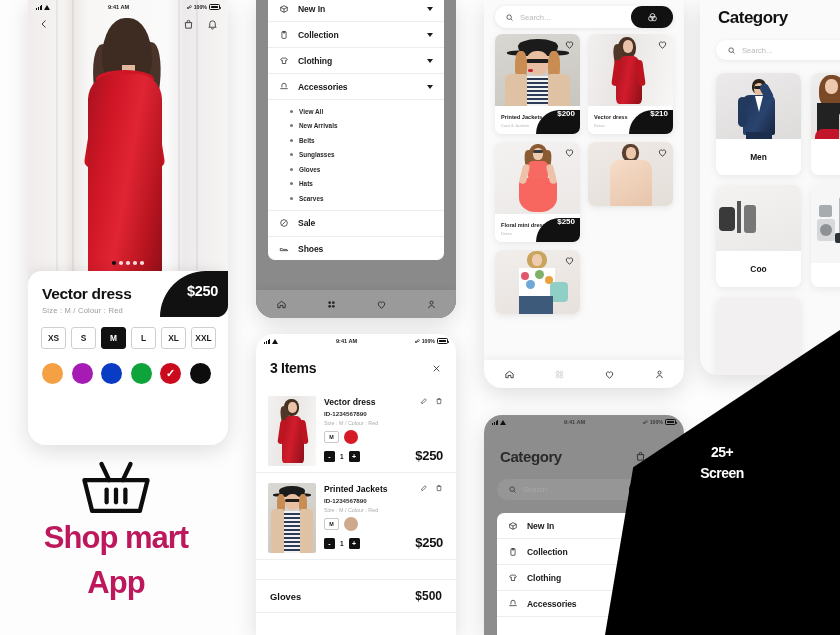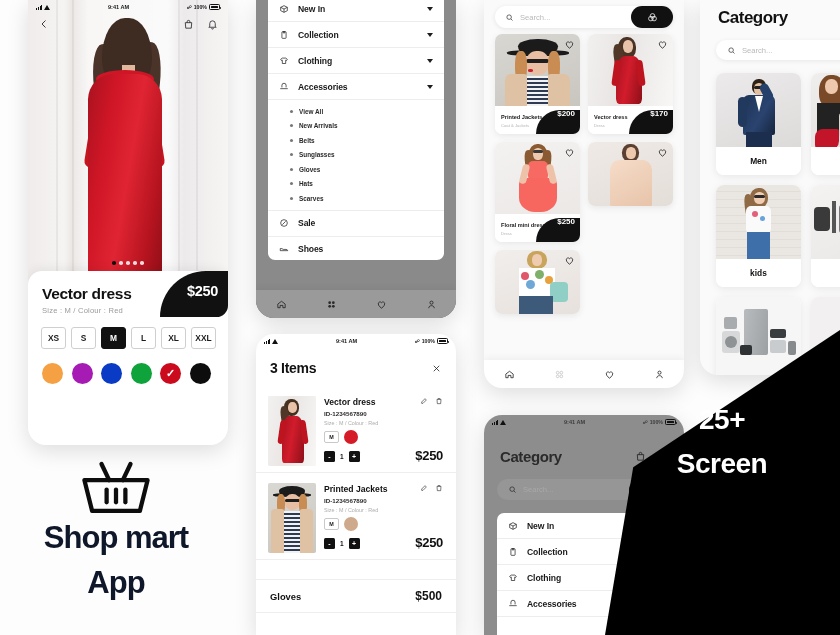--- a/index.html
+++ b/index.html
@@ -146,45 +146,45 @@
 
   
   #screen5 { left: 700px; top: 0px; width: 168px; height: 375px; border-radius: 0 0 0 18px; background:#fafafa; }
   .cat-title { position:absolute; left:18px; top:8px; font-size:17px; font-weight:bold; color:#111; letter-spacing:-.5px; }
   .cat-search { position:absolute; left:16px; top:40px; width:150px; height:20px; background:#fff; border-radius:40px;
                 box-shadow:0 1px 5px rgba(0,0,0,.08); display:flex; align-items:center; padding-left:11px; }
   .cat-grid { position:absolute; left:16px; top:73px; display:flex; flex-wrap:wrap; gap:10px; width:180px; }
   .cat-tile { width:85px; height:102px; background:#fff; border-radius:8px; overflow:hidden; position:relative;
               box-shadow:0 2px 8px rgba(0,0,0,.08); }
   .ct-img { position:absolute; left:0; top:0; width:85px; height:78px; }
-  .ct-lbl { position:absolute; left:0; bottom:0; width:85px; height:28px; background:#fff;
+  .ct-lbl { position:absolute; left:0; bottom:0; width:85px; height:36px; background:#fff;
             display:flex; align-items:center; justify-content:center; font-size:8.4px; font-weight:bold; color:#111; }
 
   
   #screen6 { left: 484px; top: 415px; width: 200px; height: 220px; border-radius: 18px 18px 0 0; background:#8d8d8d; }
   .s6-title { position:absolute; left:16px; top:33px; font-size:15px; font-weight:bold; color:#2b2b2b; letter-spacing:-.4px; }
   .s6-icons { position:absolute; right:14px; top:36px; display:flex; gap:13px; }
   .s6-search { position:absolute; left:13px; top:64px; width:174px; height:21px; background:#969696;
                border-radius:40px; display:flex; align-items:center; padding-left:11px; }
   .s6-modal { position:absolute; left:13px; top:98px; width:174px; height:122px; background:#fff; border-radius:7px 7px 0 0; overflow:hidden; }
   .mo-head { height:31px; display:flex; align-items:center; justify-content:center; position:relative;
              font-size:10px; font-weight:bold; color:#111; border-bottom:1px solid #ededed; }
   .mo-close { position:absolute; right:11px; top:9px; }
 
   
   #brand { position:absolute; left:0px; top:452px; width:232px; height:183px;
            display:flex; flex-direction:column; align-items:center; justify-content:flex-start; padding-top:6px; }
   .basket { width:78px; height:58px; position:relative; }
-  .brand-txt { font-size:31px; font-weight:bold; color:#0f172a; letter-spacing:-1px; line-height:1.45; text-align:center; }
+  .brand-txt { font-size:31px; font-weight:bold; color:#be185d; letter-spacing:-1px; line-height:1.45; text-align:center; }
 
   
   #diag { position:absolute; right:0; bottom:0; width:235px; height:305px; background:#000;
           clip-path: polygon(100% 0%, 100% 100%, 0% 100%, 12% 45%); }
   #diag-txt { position:absolute; right:18px; bottom:150px; width:200px; text-align:center;
-              color:#fff; font-size:28px; font-weight:bold; letter-spacing:-.5px; line-height:1.55; }
+              color:#fff; font-size:14px; font-weight:bold; letter-spacing:-.5px; line-height:1.55; }
   #xd { position:absolute; left:713px; top:462px; width:56px; height:66px; background:#2e0016;
         border:3.5px solid #ff2bc2; display:flex; align-items:center; justify-content:center;
         color:#ff3ccd; font-size:30px; font-weight:bold; letter-spacing:-1px; }
 </style>
 </head>
 <body>
 
 <div id="stage">
 
   <div class="phone" id="screen1">
@@ -426,21 +426,21 @@
             <div style="position:absolute;left:35px;top:6px;width:10px;height:13px;background:#e8c3a9;border-radius:46%"></div>
             <div style="position:absolute;left:26px;top:10px;width:10px;height:28px;background:#513728;border-radius:40%;transform:rotate(-8deg)"></div>
             <div style="position:absolute;left:28px;top:22px;width:26px;height:48px;background:linear-gradient(100deg,#a8121f,#d21c2c 45%,#8d0f18);border-radius:36% 36% 12% 12%"></div>
             <div style="position:absolute;left:25px;top:26px;width:7px;height:26px;background:#bd1420;border-radius:5px;transform:rotate(8deg)"></div>
             <div style="position:absolute;left:49px;top:26px;width:7px;height:26px;background:#bd1420;border-radius:5px;transform:rotate(-8deg)"></div>
           </div>
         </div>
         <div class="pc-foot"></div>
         <div class="pc-name">Vector dress</div>
         <div class="pc-cat">Dress</div>
-        <div class="pc-price">$170</div>
+        <div class="pc-price">$210</div>
         <svg class="heart icn" width="11" height="11" viewBox="0 0 24 24" stroke="#2e2e2e" stroke-width="2">
             <path d="M12 20s-7-4.6-7-9.5A3.9 3.9 0 0 1 12 8a3.9 3.9 0 0 1 7 2.5C19 15.4 12 20 12 20z"></path>
           </svg>
       </div>
 
 
       <div class="pcard">
         <div class="pc-img">
           <div class="ph">
               <div class="ph-bg" style="background:linear-gradient(160deg,#f4f2f1,#ebe8e6)"></div>
@@ -655,36 +655,20 @@
             <div style="position:absolute;left:8px;top:2px;width:26px;height:34px;background:#7a4a28;border-radius:44%"></div>
             <div style="position:absolute;left:14px;top:6px;width:13px;height:15px;background:#eec8ac;border-radius:46%"></div>
             <div style="position:absolute;left:6px;top:30px;width:34px;height:30px;background:#222"></div>
             <div style="position:absolute;left:4px;top:56px;width:24px;height:22px;background:#c3152a;border-radius:8px 2px 10px 6px"></div>
             <div style="position:absolute;left:28px;top:40px;width:14px;height:24px;background:#d8d5d2;border-radius:3px"></div>
           </div>
         </div>
         <div class="ct-lbl">W</div>
       </div>
 
-      <div class="cat-tile">
-        <div class="ct-img">
-          <div class="ph">
-              <div class="ph-bg" style="background:repeating-linear-gradient(0deg,#eae7e2 0 7px,#e1ded8 7px 8px)"></div>
-            <div style="position:absolute;left:34px;top:3px;width:18px;height:20px;background:#8f6a45;border-radius:46%"></div>
-            <div style="position:absolute;left:38px;top:7px;width:11px;height:12px;background:#f0cdb2;border-radius:46%"></div>
-            <div style="position:absolute;left:38px;top:10px;width:11px;height:3px;background:#2b2b2b;border-radius:2px"></div>
-            <div style="position:absolute;left:29px;top:9px;width:9px;height:28px;background:#8f6a45;border-radius:40%;transform:rotate(-8deg)"></div>
-            <div style="position:absolute;left:30px;top:21px;width:25px;height:28px;background:#fafafa;border-radius:5px"></div>
-            <div style="position:absolute;left:36px;top:26px;width:6px;height:6px;background:#e2607a;border-radius:50%"></div>
-            <div style="position:absolute;left:44px;top:31px;width:5px;height:5px;background:#6aa3d9;border-radius:50%"></div>
-            <div style="position:absolute;left:31px;top:47px;width:23px;height:31px;background:#3e6fa8"></div>
-          </div>
-        </div>
-        <div class="ct-lbl">kids</div>
-      </div>
 
       <div class="cat-tile">
         <div class="ct-img">
           <div class="ph">
               <div class="ph-bg" style="background:linear-gradient(160deg,#f4f3f2,#e9e7e6)"></div>
             <div style="position:absolute;left:3px;top:22px;width:16px;height:24px;background:#3a3a3a;border-radius:4px"></div>
             <div style="position:absolute;left:21px;top:16px;width:4px;height:32px;background:#555"></div>
             <div style="position:absolute;left:28px;top:20px;width:12px;height:28px;background:#777;border-radius:3px"></div>
 
           </div>

